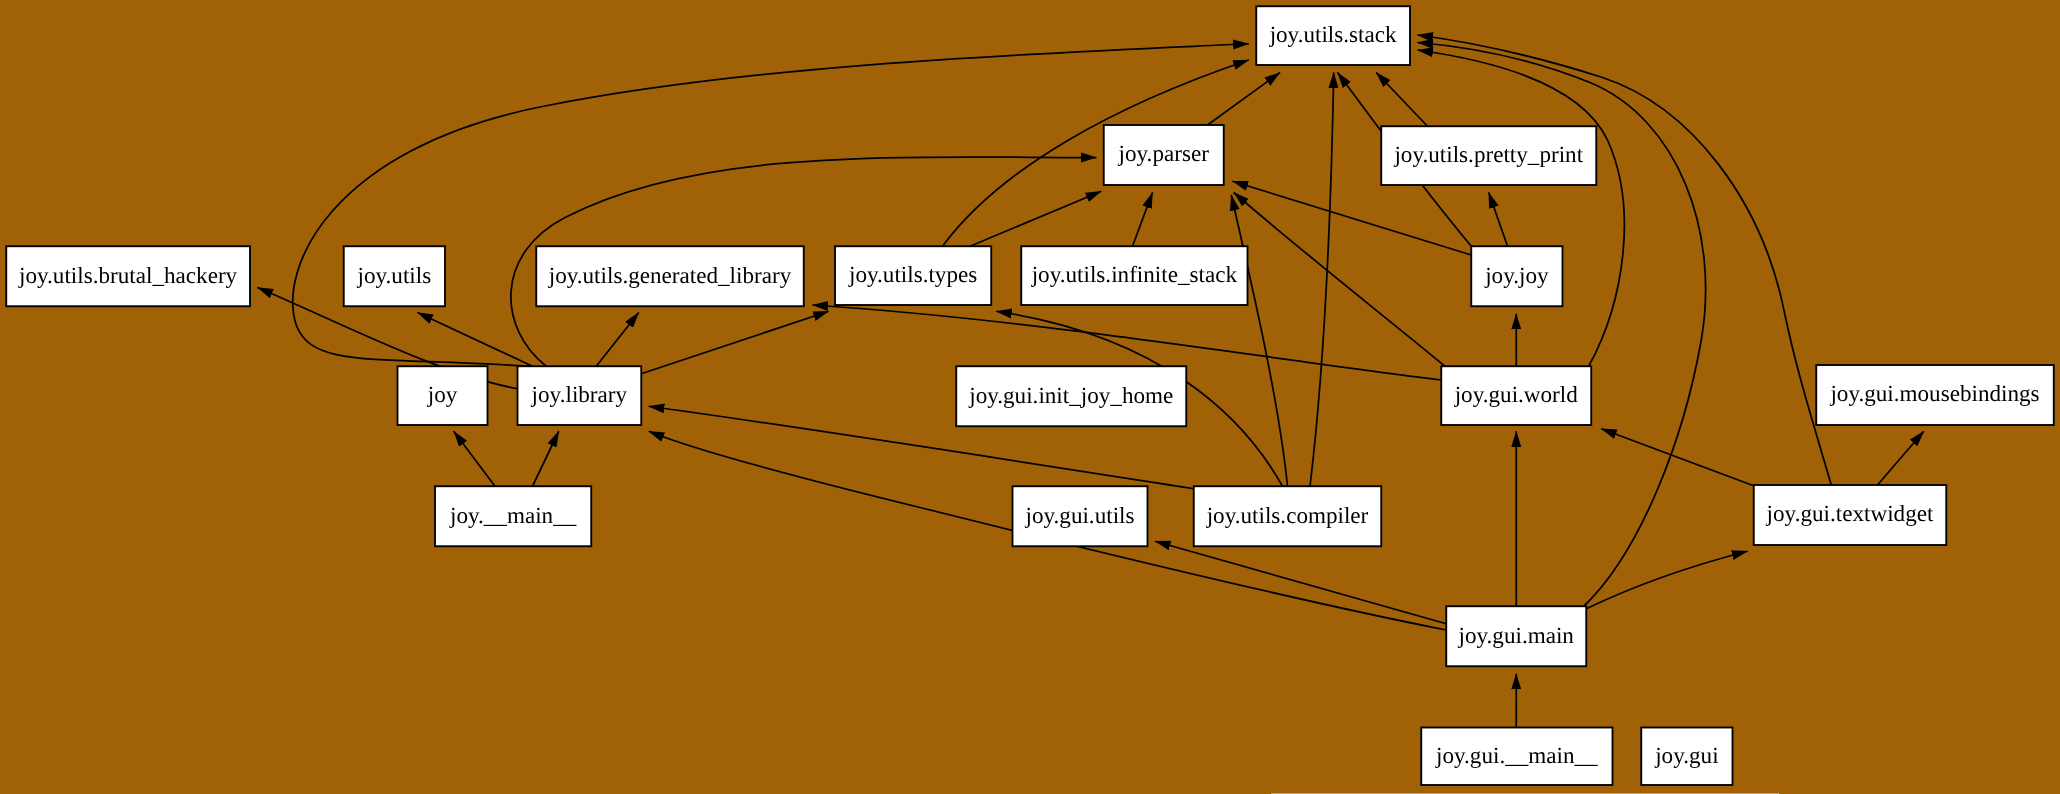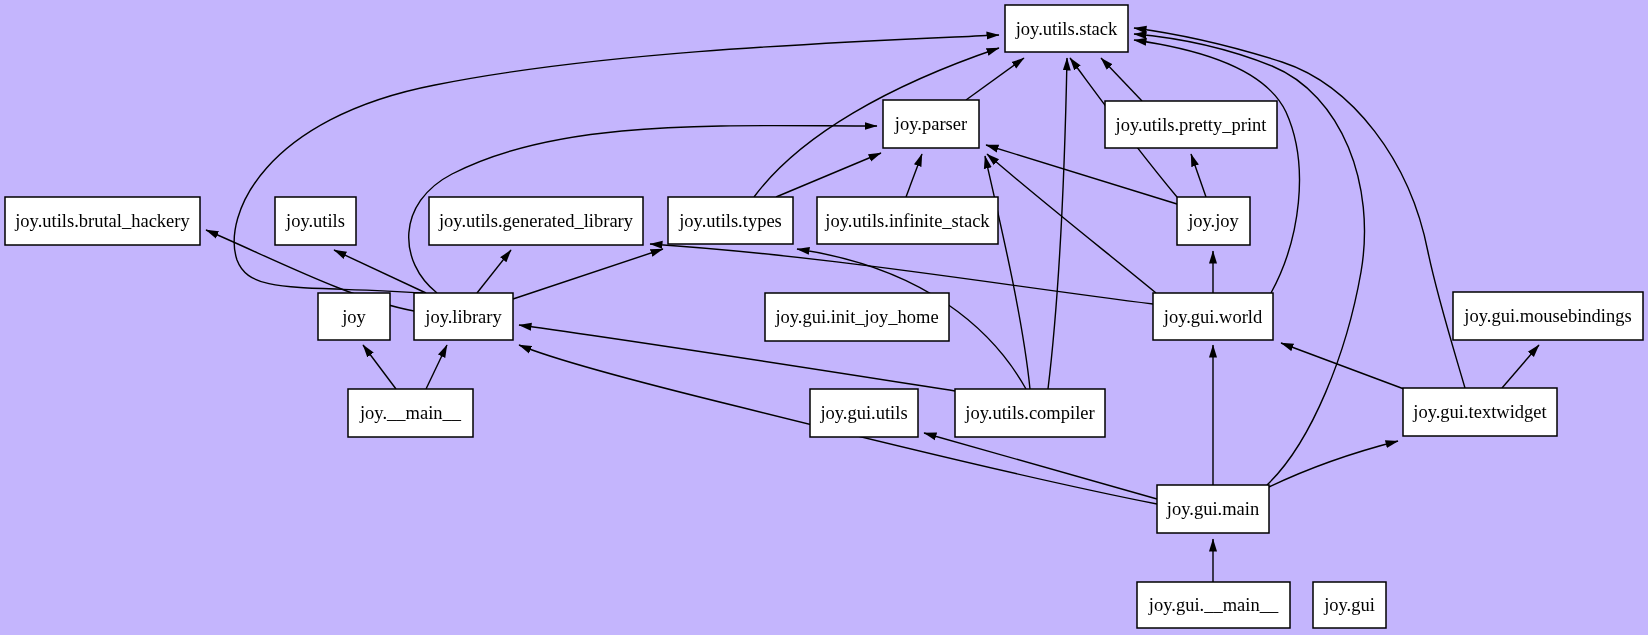--- a/index.html
+++ b/index.html
@@ -1,16 +1,16 @@
 <!DOCTYPE html>
 <html><head>
 <meta charset="utf-8">
 <style>
   html, body { margin: 0; padding: 0; background: #ffffff; }
-  .canvas-wrap { width: 1648px; height: 635px; background: #c4b5fd; overflow: hidden; }
+  .canvas-wrap { width: 1648px; height: 635px; background: #a16207; overflow: hidden; }
   svg { display: block; }
   svg text {
     font-family: "Liberation Serif", "DejaVu Serif", serif;
     fill: #000000;
   }
 </style>
 </head>
 <body>
 
 <div class="canvas-wrap">

